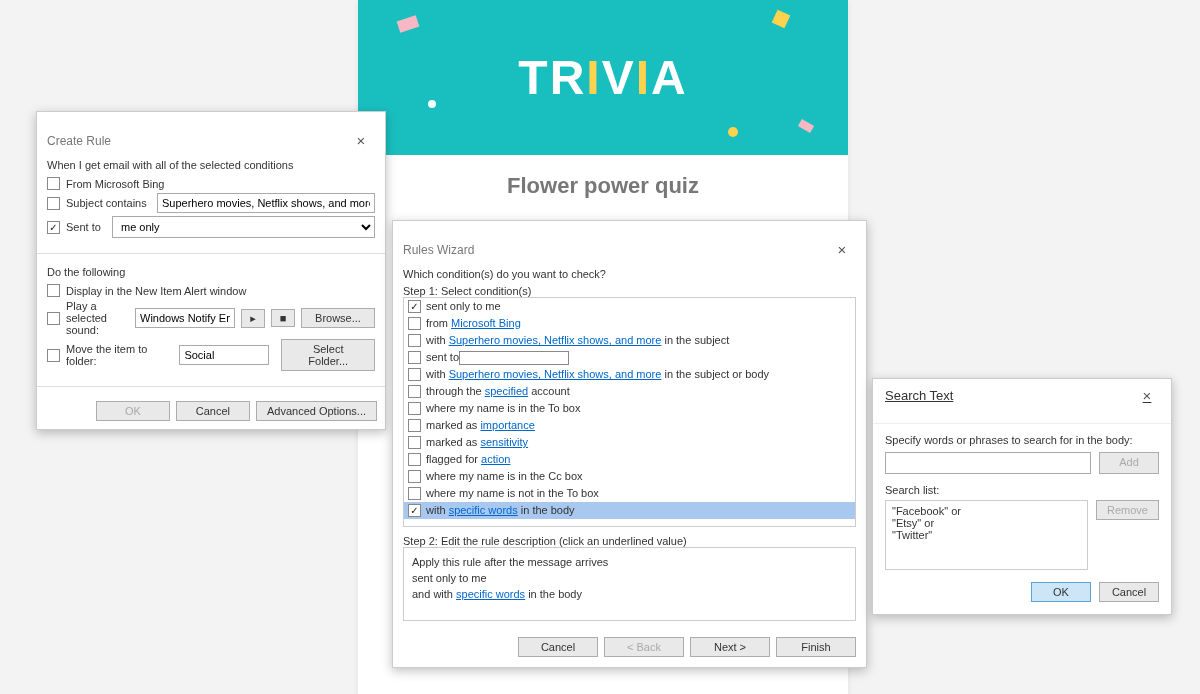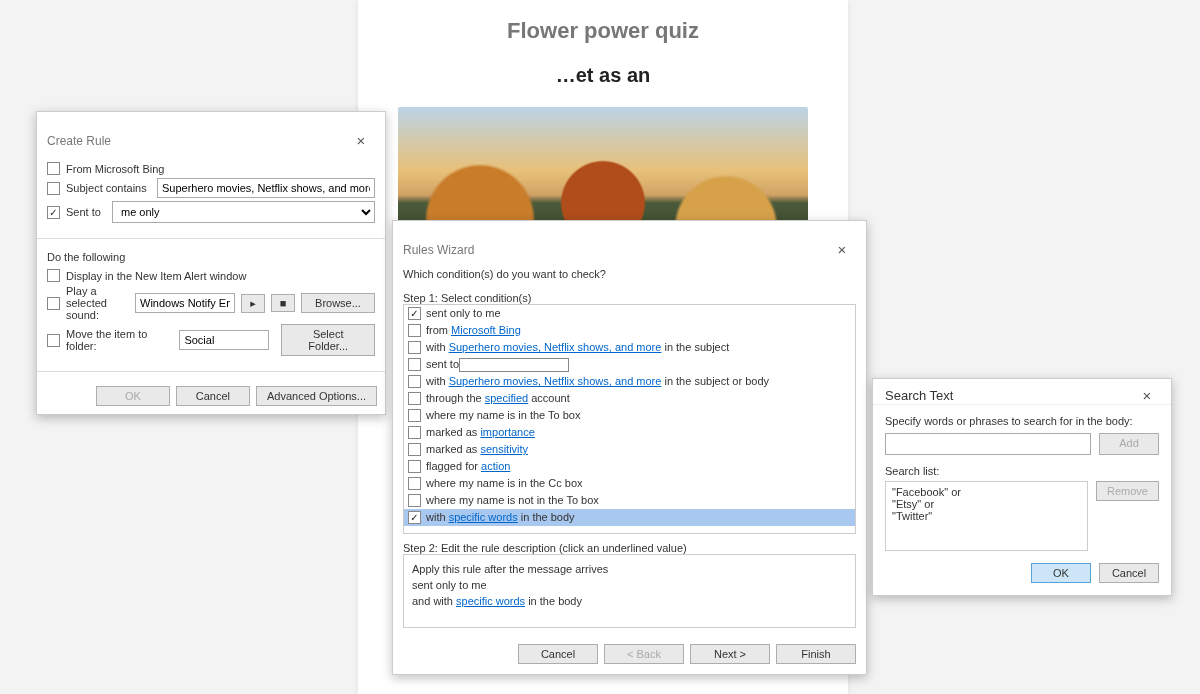--- a/index.html
+++ b/index.html
@@ -45,44 +45,53 @@
   #wizard .li { display:flex; align-items:center; gap:5px; padding:1px 4px; line-height:15px;}
   #wizard .li.sel { background:#a8c8f0;}
   #wizard .lnk { color:#0066cc; text-decoration:underline; cursor:pointer;}
   #wizard .desc { border:1px solid #ccc; height:74px; padding:6px 8px; font-size:11px; line-height:16px; background:#fff;}
   #wizard .footer { display:flex; gap:6px; justify-content:flex-end; padding:10px;}
   #wizard .footer .btn { min-width:80px; }
   .tinyinput { border:1px solid #888; height:14px; width:110px; display:inline-block; vertical-align:middle;}
   
   
   #searchText { left:872px; top:378px; width:300px; }
-  #searchText .titlebar { background:#fff; border-bottom:1px solid #eee; padding:8px 8px 0 12px; color:#333; font-size:13px;}
+  #searchText .titlebar { background:#fff; border-bottom:1px solid #eee; padding:8px 8px 19px 12px; color:#333; font-size:13px;text-decoration:underline;}
   #searchText .body { padding:10px 12px 6px 12px; font-size:11px;}
   #searchText .addrow { display:flex; gap:8px; margin:6px 0 10px 0;justify-content:center;}
   #searchText .searchlist { border:1px solid #ccc; height:70px; padding:4px 6px; background:#fff; font-size:11px;}
   #searchText .sidebtn { display:flex; flex-direction:row; gap:8px; align-items:flex-start;}
   #searchText .footer { display:flex; gap:8px; justify-content:flex-end; padding:6px 12px 12px;}
   #searchText .btn { min-width:60px; }
 </style>
 </head>
 <body>
 
 <div class="bg-card">
+  <div class="hero">
+    <span class="confetti" style="top:18px;left:40px;width:20px;height:12px;background:#f7b8c4;transform:rotate(-18deg)"></span>
+    <span class="confetti" style="top:100px;left:70px;width:8px;height:8px;background:#fff;border-radius:50%"></span>
+    <span class="confetti" style="top:12px;right:60px;width:14px;height:14px;background:#ffd24d;transform:rotate(25deg)"></span>
+    <span class="confetti" style="bottom:18px;right:110px;width:10px;height:10px;background:#ffd24d;border-radius:50%"></span>
+    <span class="confetti" style="bottom:25px;right:35px;width:14px;height:8px;background:#f7b8c4;transform:rotate(30deg)"></span>
+    <div class="hero-title">TR<span class="i">I</span>V<span class="i">I</span>A</div>
+  </div>
   <div class="quiz-title">Flower power quiz</div>
   <div class="question">…et as an</div>
   <div class="photo"></div>
   <div class="play-btn">Play</div>
 </div>
 
 <div class="window" id="createRule">
   <div class="titlebar">
     <span>Create Rule</span>
     <span class="close-x">×</span>
   </div>
   <div class="sect">
+    <div style="margin-bottom:6px;">When I get email with all of the selected conditions</div>
     <div class="row">
       <span class="chk"></span>
       <span>From Microsoft Bing</span>
     </div>
     <div class="row">
       <span class="chk"></span>
       <span style="width:85px">Subject contains</span>
       <input type="text" class="textinput" style="flex: 1 1 0%;" value="Superhero movies, Netflix shows, and more">
     </div>
     <div class="row">
@@ -122,21 +131,21 @@
   </div>
 </div>
 
 <div class="window" id="wizard">
   <div class="titlebar">
     <span>Rules Wizard</span>
     <span class="close-x">×</span>
   </div>
   <div class="sect">
     <div>Which condition(s) do you want to check?</div>
-    <div style="margin-top:12px">Step 1: Select condition(s)</div>
+    <div style="margin-top:5px">Step 1: Select condition(s)</div>
     <div class="list" id="condList">
         <div class="li">
           <span class="chk checked"></span>
           <span>sent only to me</span>
         </div>
         <div class="li">
           <span class="chk"></span>
           <span>from <span class="lnk">Microsoft Bing</span></span>
         </div>
         <div class="li">

